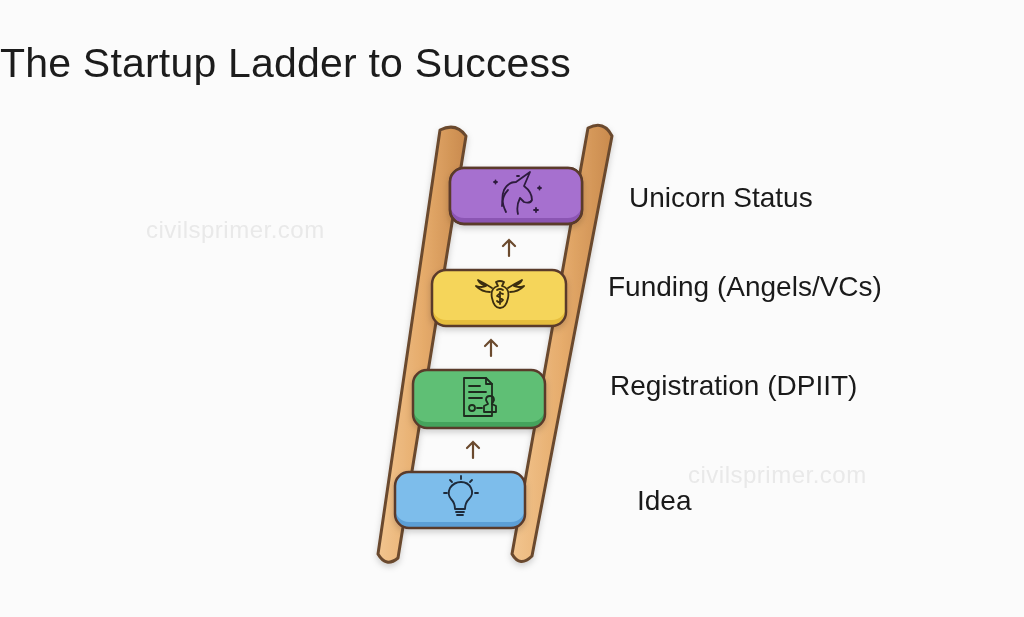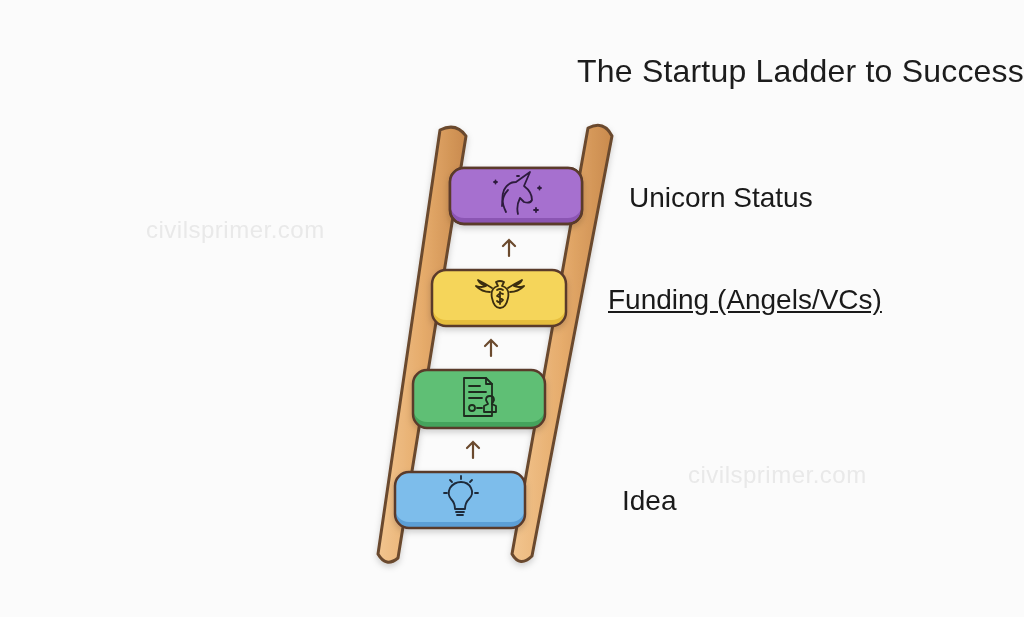--- a/index.html
+++ b/index.html
@@ -3,22 +3,22 @@
 <meta charset="utf-8">
 <style>
   html, body { margin: 0; padding: 0; }
   body {
     width: 1024px; height: 617px; overflow: hidden;
     background: #fbfbfb;
     font-family: "Liberation Sans", "DejaVu Sans", sans-serif;
     position: relative;
   }
   .title {
-    position: absolute; left: 0; width: 1024px; top: 53px;
-    text-align: right; font-size: 32px; color: #1c1c1c; letter-spacing: 0.2px;
+    position: absolute; left: 0; width: 1024px; top: 40px;
+    text-align: left; font-size: 41px; color: #1c1c1c; letter-spacing: 0.2px;
   }
   .watermark {
     position: absolute; font-size: 24px; color: #e9e9e9; letter-spacing: 0.5px;
   }
   .wm1 { left: 146px; top: 216px; }
   .wm2 { left: 688px; top: 461px; }
   .step-label {
     position: absolute; font-size: 28px; color: #1a1a1a; line-height: 27px;
   }
   svg.ladder { position: absolute; left: 0; top: 0; }
@@ -113,16 +113,17 @@
     <path d="M456 512 L464 512 M457 515 L463 515"></path>
     <path d="M461 476 L461 479 M450 480 L452 482 M472 480 L470 482 M444 493 L447 493 M475 493 L478 493"></path>
   </g>
 
   <g>
     <path d="M440 130 Q456 122 466 136 L398 558 Q386 568 378 554 Z" fill="url(#railGrad)" stroke="#6b4a2e" stroke-width="3" stroke-linejoin="round" opacity="0"></path>
   </g>
 </svg>
 
 <div class="step-label" style="left:629px; top:184px;">Unicorn Status</div>
-<div class="step-label" style="left:608px; top:286px;text-decoration:underline;">Funding (Angels/VCs)</div>
+<div class="step-label" style="left:608px; top:273px;">Funding (Angels/VCs)</div>
 <div class="step-label" style="left:610px; top:372px;">
+  <div>Registration (DPIIT)</div>
 </div>
-<div class="step-label" style="left:622px; top:487px;">Idea</div>
+<div class="step-label" style="left:637px; top:487px;">Idea</div>
 
 </body></html>

